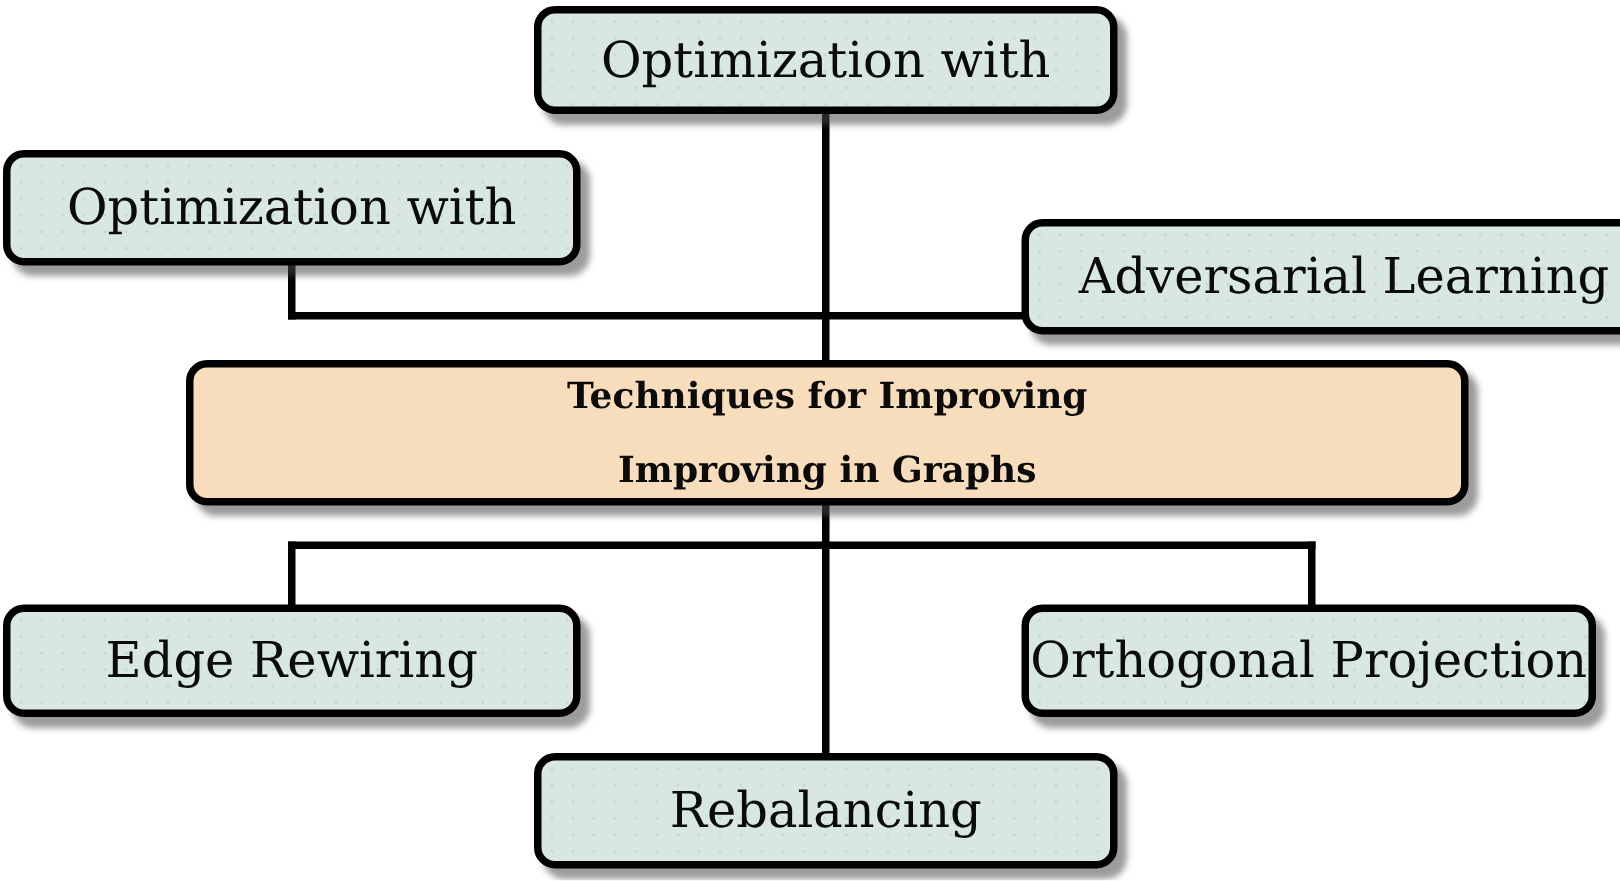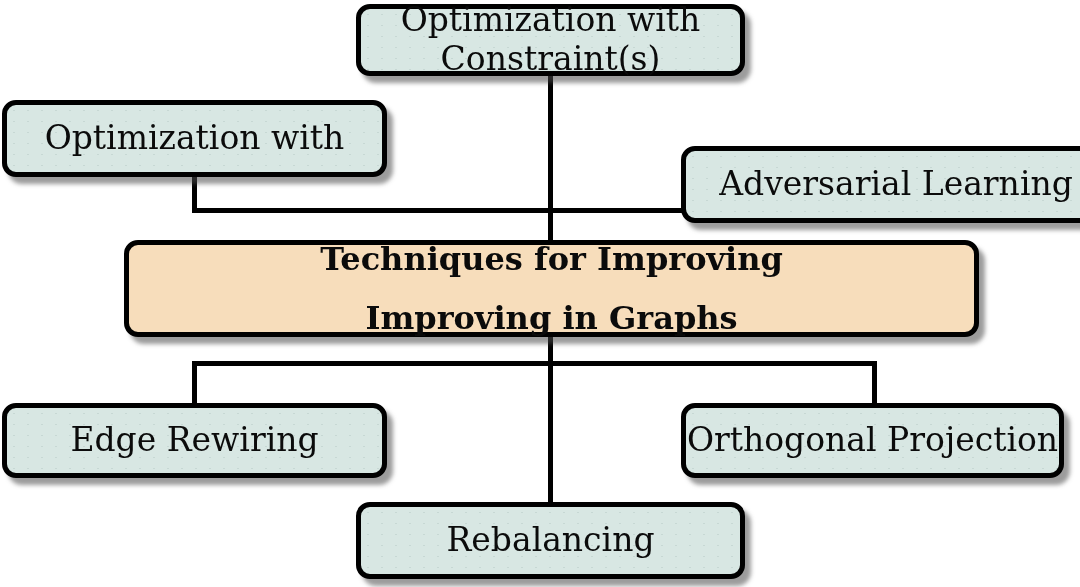--- a/index.html
+++ b/index.html
@@ -27,21 +27,21 @@
     align-items:center; justify-content:center;
     text-align:center;
     color:#0b0b0b;
     font-size:33px;
     line-height:1.18;
     z-index:2;
   }
   .box.center-box {
     background:var(--center-fill);
     font-weight:bold;
-    font-size:32px;
+    font-size:24px;
     line-height:1.25;
     gap:19px;
   }
   .line {
     position:absolute;
     background:var(--line-color);
     z-index:1;
   }
   
   .b-constraint   { left:356px; top:4px;   width:389px; height:72px; }
@@ -70,21 +70,20 @@
   <div class="line l-rail-top"></div>
   <div class="line l-stub-tl"></div>
   <div class="line l-stub-tr"></div>
   <div class="line l-spine-bottom"></div>
   <div class="line l-rail-bottom"></div>
   <div class="line l-stub-bl"></div>
   <div class="line l-stub-br"></div>
 
   <div class="box b-constraint">
     <span>Optimization with</span>
-    <span>Constraint(s)</span>
   </div>
 
   <div class="box b-regular">
     <span>Optimization with</span>
   </div>
 
   <div class="box b-adversarial">
     <span>Adversarial Learning</span>
   </div>
 

